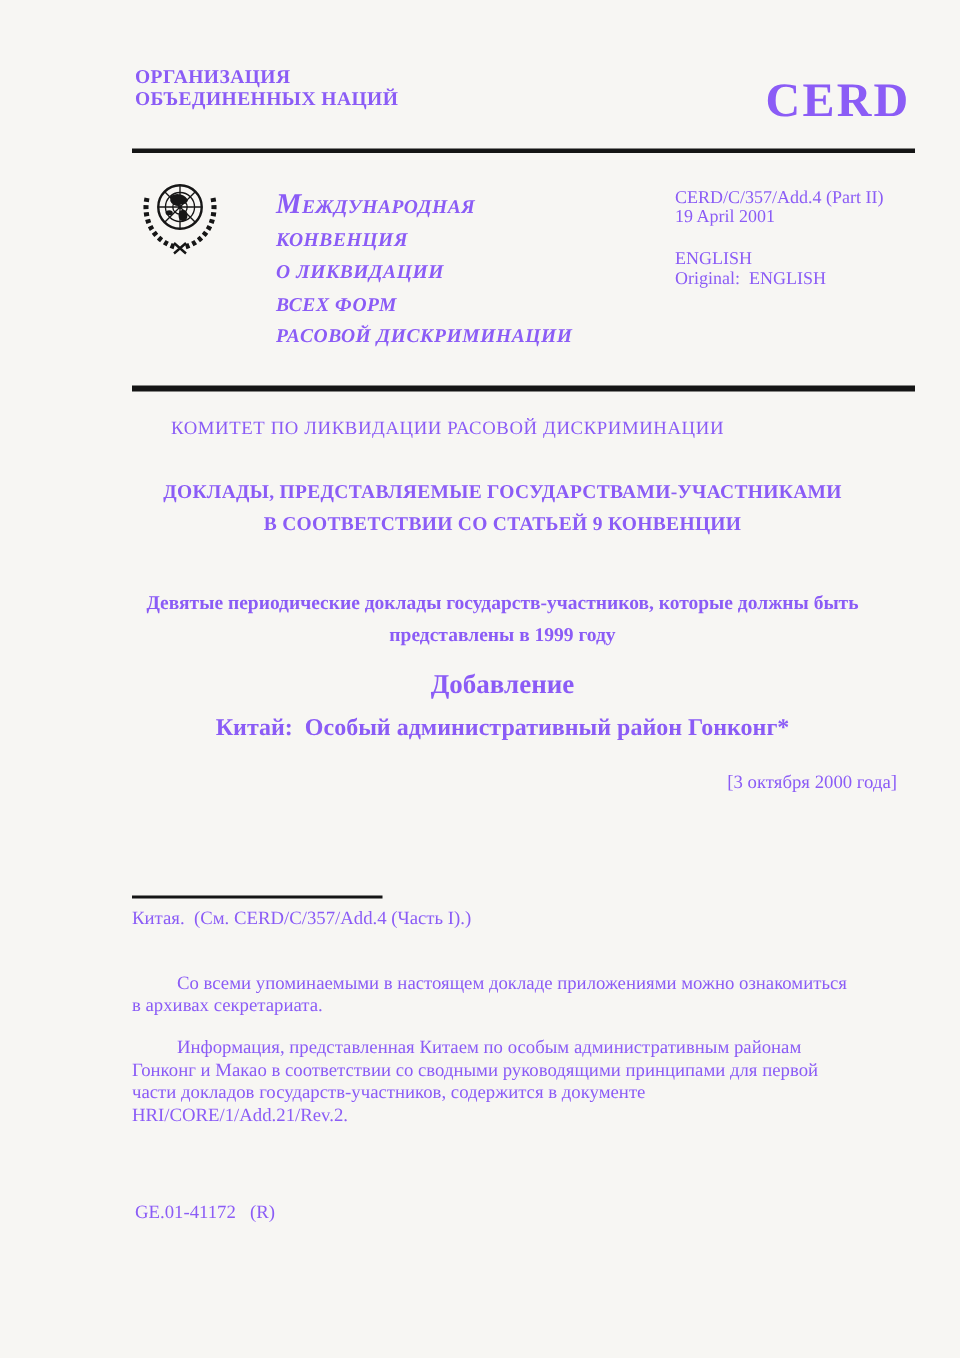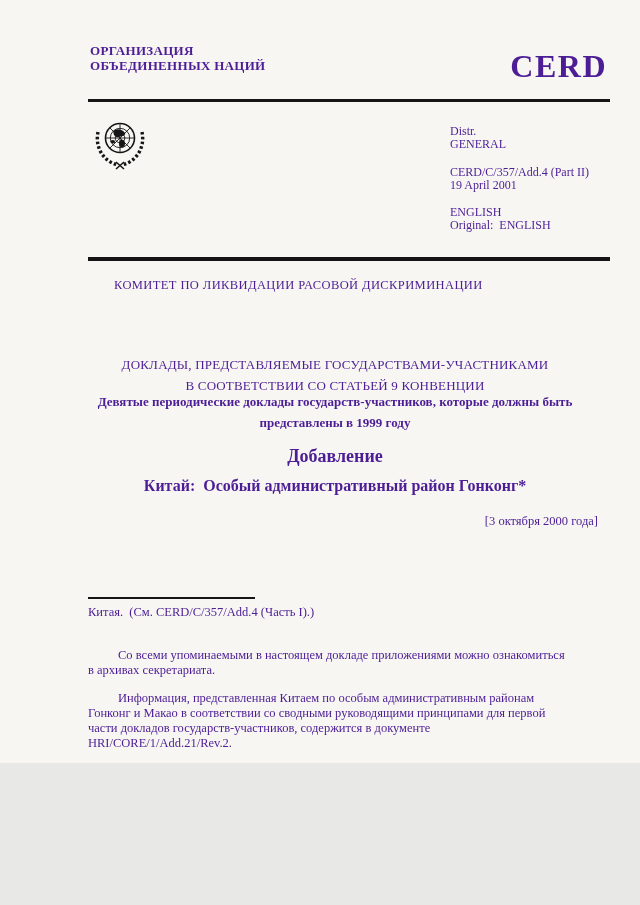--- a/index.html
+++ b/index.html
@@ -1,22 +1,22 @@
 <!DOCTYPE html>
 <html><head>
 <meta charset="utf-8">
 <style>
   html, body { margin: 0; padding: 0; background: #e8e8e6; }
   .page {
     position: relative;
     width: 640px;
-    height: 763px;
+    height: 905px;
     margin: 0 auto;
     background: #f7f6f3;
-    color: #4c1d95;
+    color: #8b5cf6;
     font-family: "Liberation Serif", "DejaVu Serif", serif;
     overflow: hidden;
   }
   .abs { position: absolute; }
   .pre { white-space: pre; }
 
   
   .org-name {
     left: 90px; top: 44px;
     font-size: 13px; line-height: 14.5px; font-weight: 700;
@@ -47,21 +47,21 @@
     font-size: 12px; line-height: 13.3px;
   }
   .distr .grp { margin-bottom: 14px; }
 
   
   .committee {
     left: 90px; top: 278px;
     font-size: 12.5px; letter-spacing: 0.4px; margin-left: 24px;
   }
   .center-col { left: 88px; width: 494px; text-align: center; }
-  .doc-title   { top: 354px; font-size: 13px; font-weight: 400; line-height: 21px; letter-spacing: 0.2px; }
+  .doc-title   { top: 317px; font-size: 13px; font-weight: 700; line-height: 21px; letter-spacing: 0.2px; }
   .doc-subtitle{ top: 391px; font-size: 13px; font-weight: 700; line-height: 21px; }
   .addendum    { top: 446px; font-size: 18px; font-weight: 700; }
   .country     { top: 477px; font-size: 16px; font-weight: 700; }
   .received {
     left: 88px; width: 510px; top: 514px;
     text-align: right; font-size: 12.5px;
   }
 
   
   .fn { left: 88px; width: 525px; font-size: 12.5px; line-height: 15px; }
@@ -99,26 +99,29 @@
         <ellipse cx="20.8" cy="24.8" rx="2.4" ry="1.7"></ellipse>
       </g>
       <g stroke="#161616" fill="none">
         <path d="M6 15 C3 29 10 44 26 48" stroke-width="3.4" stroke-dasharray="2.6 2.2"></path>
         <path d="M50 15 C53 29 46 44 30 48" stroke-width="3.4" stroke-dasharray="2.6 2.2"></path>
         <path d="M24 52 L32 45 M32 52 L24 45" stroke-width="1.6"></path>
       </g>
     </svg>
   </div>
 
+  <div class="abs conv">
+    <div class="conv-line first">МЕЖДУНАРОДНАЯ</div>
+    <div class="conv-line">КОНВЕНЦИЯ</div>
+    <div class="conv-line">О ЛИКВИДАЦИИ</div>
+    <div class="conv-line">ВСЕХ ФОРМ</div>
+    <div class="conv-line">РАСОВОЙ ДИСКРИМИНАЦИИ</div>
+  </div>
 
   <div class="abs distr">
-    <div class="grp">
-      <div class="pre">Distr.</div>
-      <div class="pre">GENERAL</div>
-    </div>
     <div class="grp">
       <div class="pre">CERD/C/357/Add.4 (Part II)</div>
       <div class="pre">19 April 2001</div>
     </div>
     <div class="grp">
       <div class="pre">ENGLISH</div>
       <div class="pre">Original:  ENGLISH</div>
     </div>
   </div>
 

